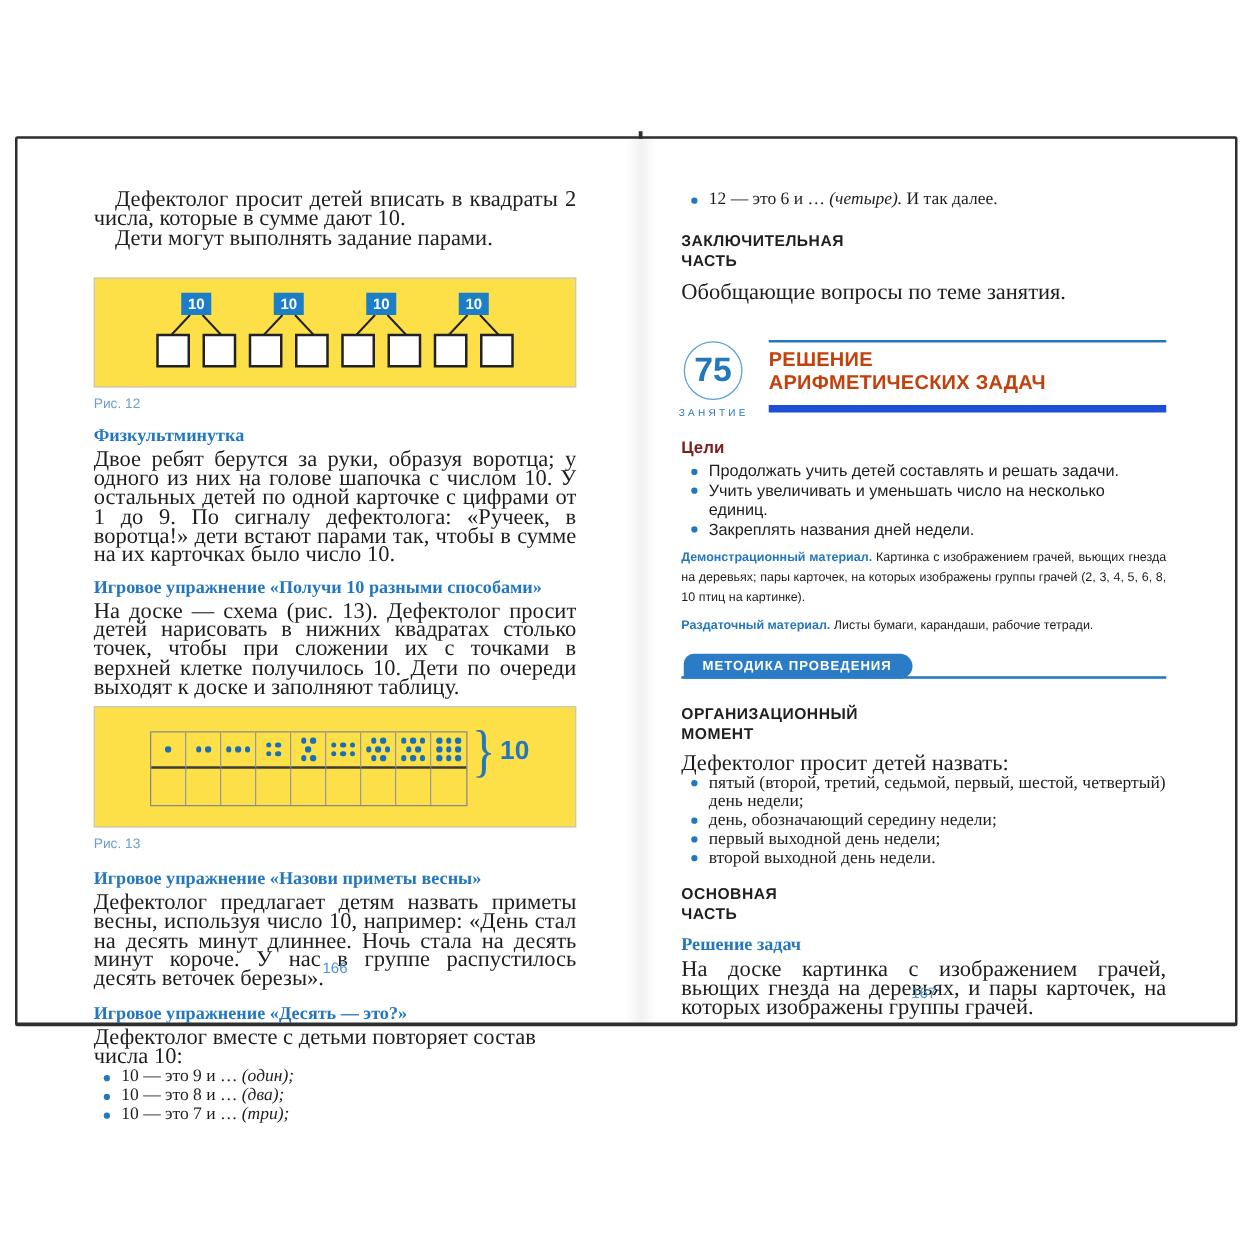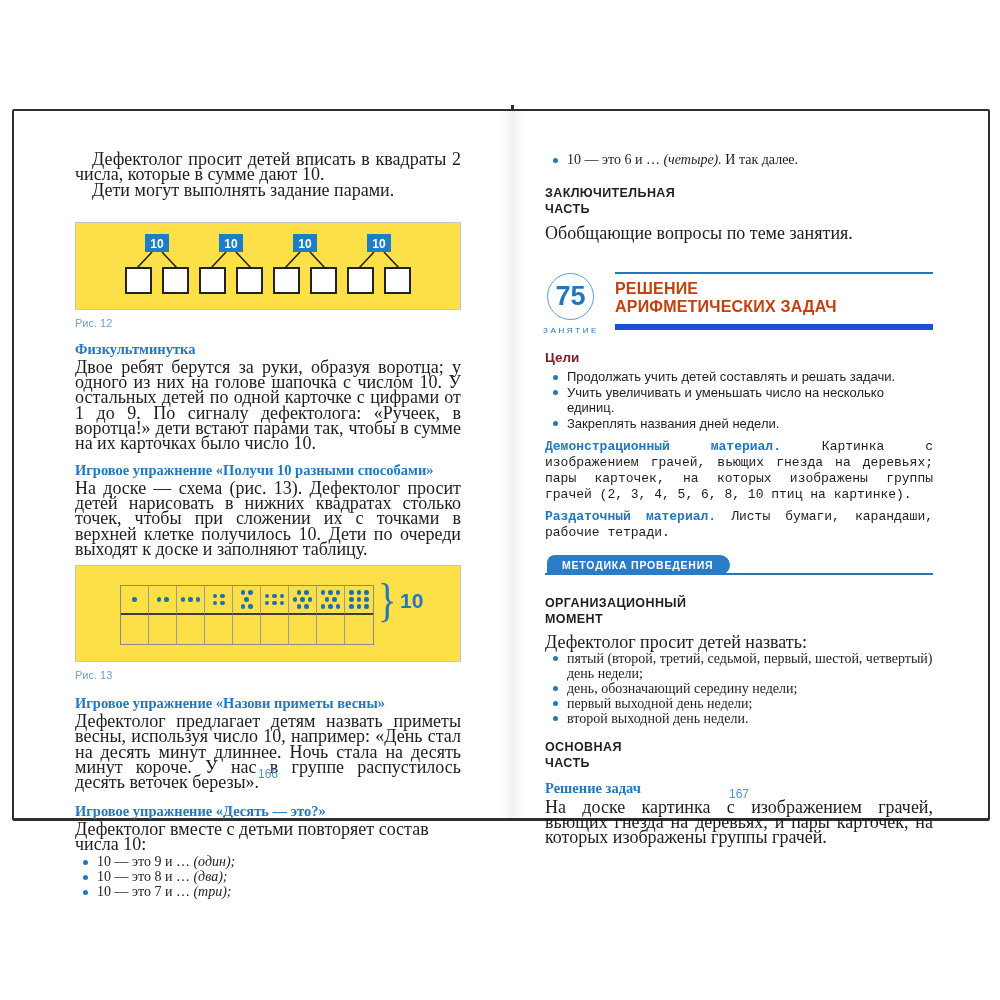--- a/index.html
+++ b/index.html
@@ -45,21 +45,21 @@
     justify-content:center;align-items:center;gap:2.5px;box-sizing:border-box;}
   .cell:nth-child(9n){border-right:none;}
   .cell.toprow{border-bottom:2px solid #3c3c3c;}
   .dot-row{display:flex;justify-content:center;gap:3px;}
   .dot{width:4.5px;height:4.5px;border-radius:50%;background:#1b6fb5;display:inline-block;}
   .brace-wrap{position:absolute;left:300px;top:12px;display:flex;align-items:center;color:#2377bd;}
   .brace{font-family:"Liberation Serif",serif;font-size:46px;line-height:46px;font-weight:400;
     transform:scaleX(.85);}
   .brace-num{font-family:"Liberation Sans",sans-serif;font-weight:bold;font-size:21px;margin-left:2px;}
 
-  .sans-par{font-family:Liberation Mono, monospace;font-size:13px;line-height:16px;
+  .sans-par{font-family:Liberation Sans, sans-serif;font-size:10px;line-height:16px;
     text-align:justify;}
   .lbl-blue{color:#2377bd;font-weight:bold;}
 
   .lesson-header{position:relative;height:62px;margin-top:31px;}
   .lesson-circle{position:absolute;left:2px;top:1px;width:47px;height:47px;border-radius:50%;
     border:1.5px solid #5da0d2;display:flex;align-items:center;justify-content:center;box-sizing:border-box;}
   .lesson-num{font-family:"Liberation Sans",sans-serif;font-weight:bold;font-size:27px;color:#2377bd;}
   .lesson-label{position:absolute;left:-8px;top:54px;width:68px;text-align:center;
     font-family:"Liberation Sans",sans-serif;font-weight:normal;font-size:8px;letter-spacing:2.6px;
     color:#2377bd;}
@@ -264,21 +264,21 @@
     <ul class="mt2">
       <li><span>10 — это 9 и … </span><i>(один);</i></li>
       <li><span>10 — это 8 и … </span><i>(два);</i></li>
       <li><span>10 — это 7 и … </span><i>(три);</i></li>
     </ul>
   </div>
   <div class="pagenum" style="left:61px;">166</div>
 
   <div class="page page-right">
     <ul>
-      <li><span>10 — это 6 и … </span><i>(четыре).</i><span> И так далее.</span></li>
+      <li><span>12 — это 6 и … </span><i>(четыре).</i><span> И так далее.</span></li>
     </ul>
 
     <h2 class="h-caps mt18">ЗАКЛЮЧИТЕЛЬНАЯ
 ЧАСТЬ</h2>
     <p class="single mt9">Обобщающие вопросы по теме занятия.</p>
 
     <div class="lesson-header">
       <div class="lesson-circle">
         <span class="lesson-num">75</span>
       </div>

